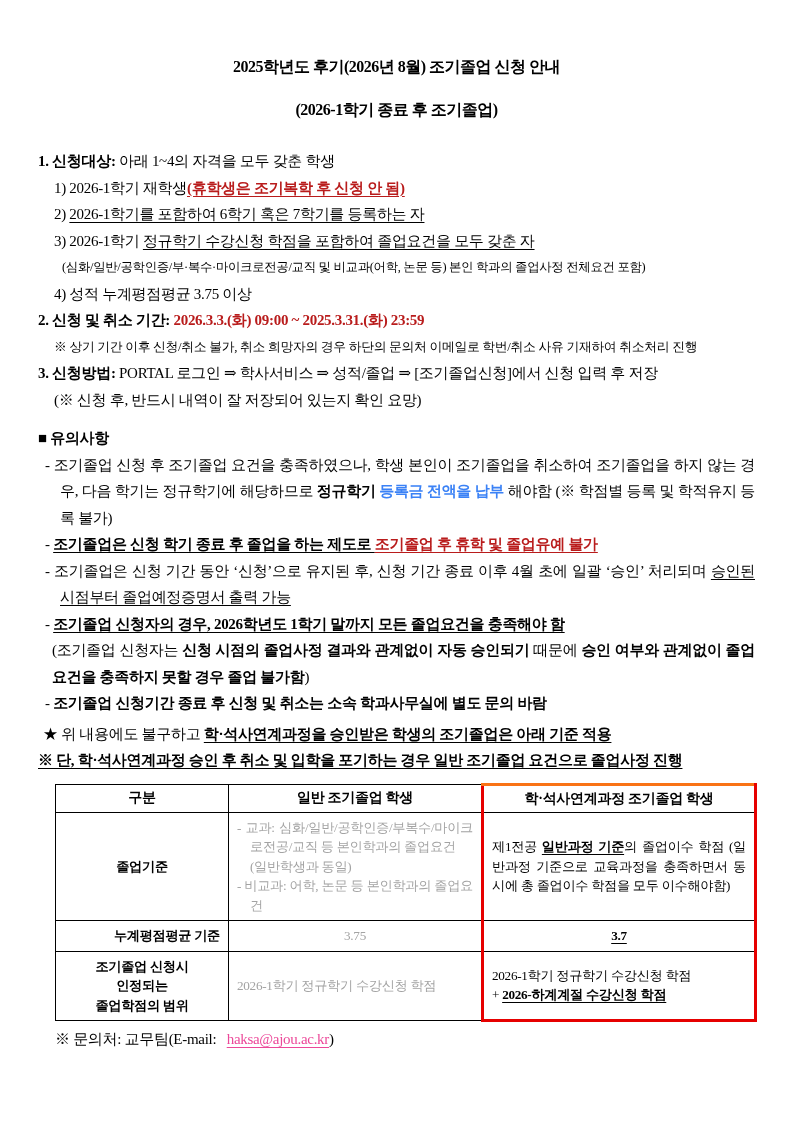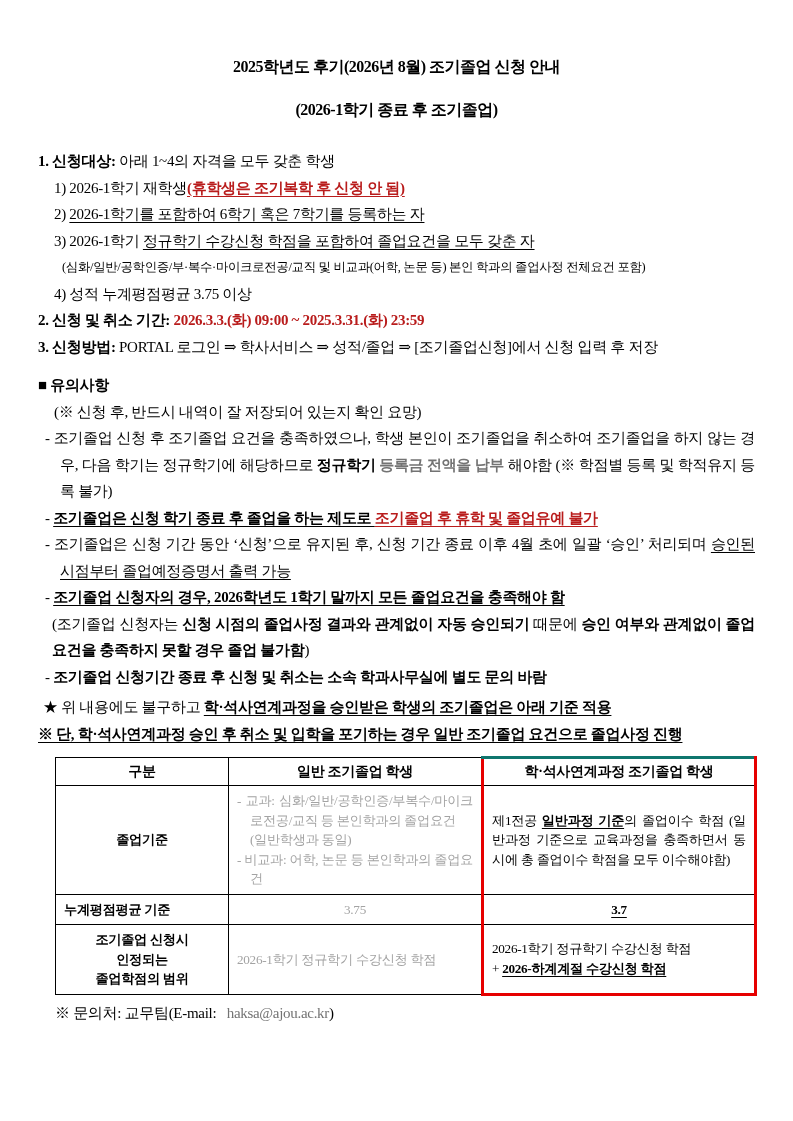--- a/index.html
+++ b/index.html
@@ -13,23 +13,23 @@
 
   .title-block { text-align:center; margin-bottom:17px; }
   .title-line { font-size:16px; font-weight:bold; line-height:43px; letter-spacing:-0.5px; }
 
   .content { font-size:15px; line-height:26.5px; letter-spacing:-0.3px; }
   .line { }
   .seg { text-underline-offset:3px; }
   .b { font-weight:bold; }
   .u { text-decoration:underline; text-underline-offset:3px; }
   .c-red { color:#b91c1c; }
-  .c-blue { color:#737373; }
+  .c-blue { color:#3b82f6; }
   .c-gray { color:#a3a3a3; }
-  .link { color:#737373; cursor:pointer;padding-left:7px; }
+  .link { color:#ec4899; text-decoration:underline; cursor:pointer;padding-left:7px; }
 
   
   .sec  { margin-left:0; }
   .li   { margin-left:16px; }
   .small{ margin-left:24px; font-size:12.4px; }
   .note { margin-left:16px; font-size:12.8px; }
   .bul  { margin-left:7px; padding-left:15px; text-indent:-15px; text-align:justify; }
   .bulnote { margin-left:22px; }
   .paren{ margin-left:14px; text-align:justify; }
   .star { margin-left:5px; }
@@ -43,21 +43,21 @@
           font-size:13.2px; letter-spacing:-0.3px; }
   th, td { border:1.4px solid #000; vertical-align:middle; }
   thead th { font-weight:bold; text-align:center; padding:3px 4px; font-size:14px; line-height:20px; }
   td { padding:5px 8px; line-height:19.5px;margin-left:32px; }
   .cline { }
   .cline.hang { padding-left:13px; text-indent:-13px; text-align:justify; }
   .cline.in   { padding-left:13px; }
   td.justify-cell .cline { text-align:justify; }
   
   th:nth-child(3), td:nth-child(3) { border-left:3px solid #e60000; border-right:3px solid #e60000; }
-  thead th:nth-child(3) { border-top:3px solid #0f766e; }
+  thead th:nth-child(3) { border-top:3px solid #f97316; }
   tbody tr:last-child td:nth-child(3) { border-bottom:3px solid #e60000; }
 
   .footer-line { margin:8px 0 0 17px; font-size:15px; letter-spacing:-0.3px; }
 </style>
 </head>
 <body>
 
 <div class="page">
 
   <div class="title-block">
@@ -66,23 +66,24 @@
   </div>
 
   <div class="content">
       <div class="line sec"><span class="seg b">1. 신청대상:</span><span class="seg"> 아래 1~4의 자격을 모두 갖춘 학생</span></div>
       <div class="line li"><span class="seg">1) 2026-1학기 재학생</span><span class="seg b u c-red">(휴학생은 조기복학 후 신청 안 됨)</span></div>
       <div class="line li"><span class="seg">2) </span><span class="seg u">2026-1학기를 포함하여 6학기 혹은 7학기를 등록하는 자</span></div>
       <div class="line li"><span class="seg">3) 2026-1학기 </span><span class="seg u">정규학기 수강신청 학점을 포함하여 졸업요건을 모두 갖춘 자</span></div>
       <div class="line small"><span class="seg">(심화/일반/공학인증/부·복수·마이크로전공/교직 및 비교과(어학, 논문 등) 본인 학과의 졸업사정 전체요건 포함)</span></div>
       <div class="line li"><span class="seg">4) 성적 누계평점평균 3.75 이상</span></div>
       <div class="line sec"><span class="seg b">2. 신청 및 취소 기간:</span><span class="seg"> </span><span class="seg b c-red">2026.3.3.(화) 09:00 ~ 2025.3.31.(화) 23:59</span></div>
+      <div class="line note"><span class="seg">※ 상기 기간 이후 신청/취소 불가, 취소 희망자의 경우 하단의 문의처 이메일로 학번/취소 사유 기재하여 취소처리 진행</span></div>
       <div class="line sec"><span class="seg b">3. 신청방법:</span><span class="seg"> PORTAL 로그인 ⇒ 학사서비스 ⇒ 성적/졸업 ⇒ [조기졸업신청]에서 신청 입력 후 저장</span></div>
+      <div class="line li"><span class="seg">(※ 신청 후, 반드시 내역이 잘 저장되어 있는지 확인 요망)</span></div>
       <div class="line sec gap-top"><span class="seg b">■ </span><span class="seg b">유의사항</span></div>
-      <div class="line li"><span class="seg">(※ 신청 후, 반드시 내역이 잘 저장되어 있는지 확인 요망)</span></div>
       <div class="line bul"><span class="seg">- 조기졸업 신청 후 조기졸업 요건을 충족하였으나, 학생 본인이 조기졸업을 취소하여 조기졸업을 하지 않는 경우, 다음 학기는 정규학기에 해당하므로 </span><span class="seg b">정규학기 </span><span class="seg b c-blue">등록금 전액을 납부</span><span class="seg"> 해야함 (※ 학점별 등록 및 학적유지 등록 불가)</span></div>
       <div class="line bul"><span class="seg">- </span><span class="seg b u">조기졸업은 신청 학기 종료 후 졸업을 하는 제도로 </span><span class="seg b u c-red">조기졸업 후 휴학 및 졸업유예 불가</span></div>
       <div class="line bul"><span class="seg">- 조기졸업은 신청 기간 동안 ‘신청’으로 유지된 후, 신청 기간 종료 이후 4월 초에 일괄 ‘승인’ 처리되며 </span><span class="seg u">승인된 시점부터 졸업예정증명서 출력 가능</span></div>
       <div class="line bul"><span class="seg">- </span><span class="seg b u">조기졸업 신청자의 경우, 2026학년도 1학기 말까지 모든 졸업요건을 충족해야 함</span></div>
       <div class="line paren"><span class="seg">(조기졸업 신청자는 </span><span class="seg b">신청 시점의 졸업사정 결과와 관계없이 자동 승인되기</span><span class="seg"> 때문에 </span><span class="seg b">승인 여부와 관계없이 졸업요건을 충족하지 못할 경우 졸업 불가함</span><span class="seg">)</span></div>
       <div class="line bul"><span class="seg">- </span><span class="seg b">조기졸업 신청기간 종료 후 신청 및 취소는 소속 학과사무실에 별도 문의 바람</span></div>
       <div class="line star gap-top-sm"><span class="seg">★ </span><span class="seg">위 내용에도 불구하고 </span><span class="seg b u">학·석사연계과정을 승인받은 학생의 조기졸업은 아래 기준 적용</span></div>
       <div class="line staru"><span class="seg b u">※ 단, 학·석사연계과정 승인 후 취소 및 입학을 포기하는 경우 일반 조기졸업 요건으로 졸업사정 진행</span></div>
     </div>
 
@@ -108,21 +109,21 @@
           <td style="text-align: left;">
               <div class="cline hang"><span class="seg c-gray">- 교과: 심화/일반/공학인증/부복수/마이크로전공/교직 등 본인학과의 졸업요건</span></div>
               <div class="cline in"><span class="seg c-gray">(일반학생과 동일)</span></div>
               <div class="cline hang"><span class="seg c-gray">- 비교과: 어학, 논문 등 본인학과의 졸업요건</span></div>
             </td>
           <td class="justify-cell" style="text-align: left;">
               <div class="cline "><span class="seg">제1전공 </span><span class="seg b u">일반과정 기준</span><span class="seg">의 졸업이수 학점 (일반과정 기준으로 교육과정을 충족하면서 동시에 총 졸업이수 학점을 모두 이수해야함)</span></div>
             </td>
         </tr>
         <tr>
-          <td style="text-align: left;">
+          <td style="text-align: right;">
               <div class="cline "><span class="seg b">누계평점평균 기준</span></div>
             </td>
           <td style="text-align: center;">
               <div class="cline "><span class="seg c-gray">3.75</span></div>
             </td>
           <td style="text-align: center;">
               <div class="cline "><span class="seg b u">3.7</span></div>
             </td>
         </tr>
         <tr>

